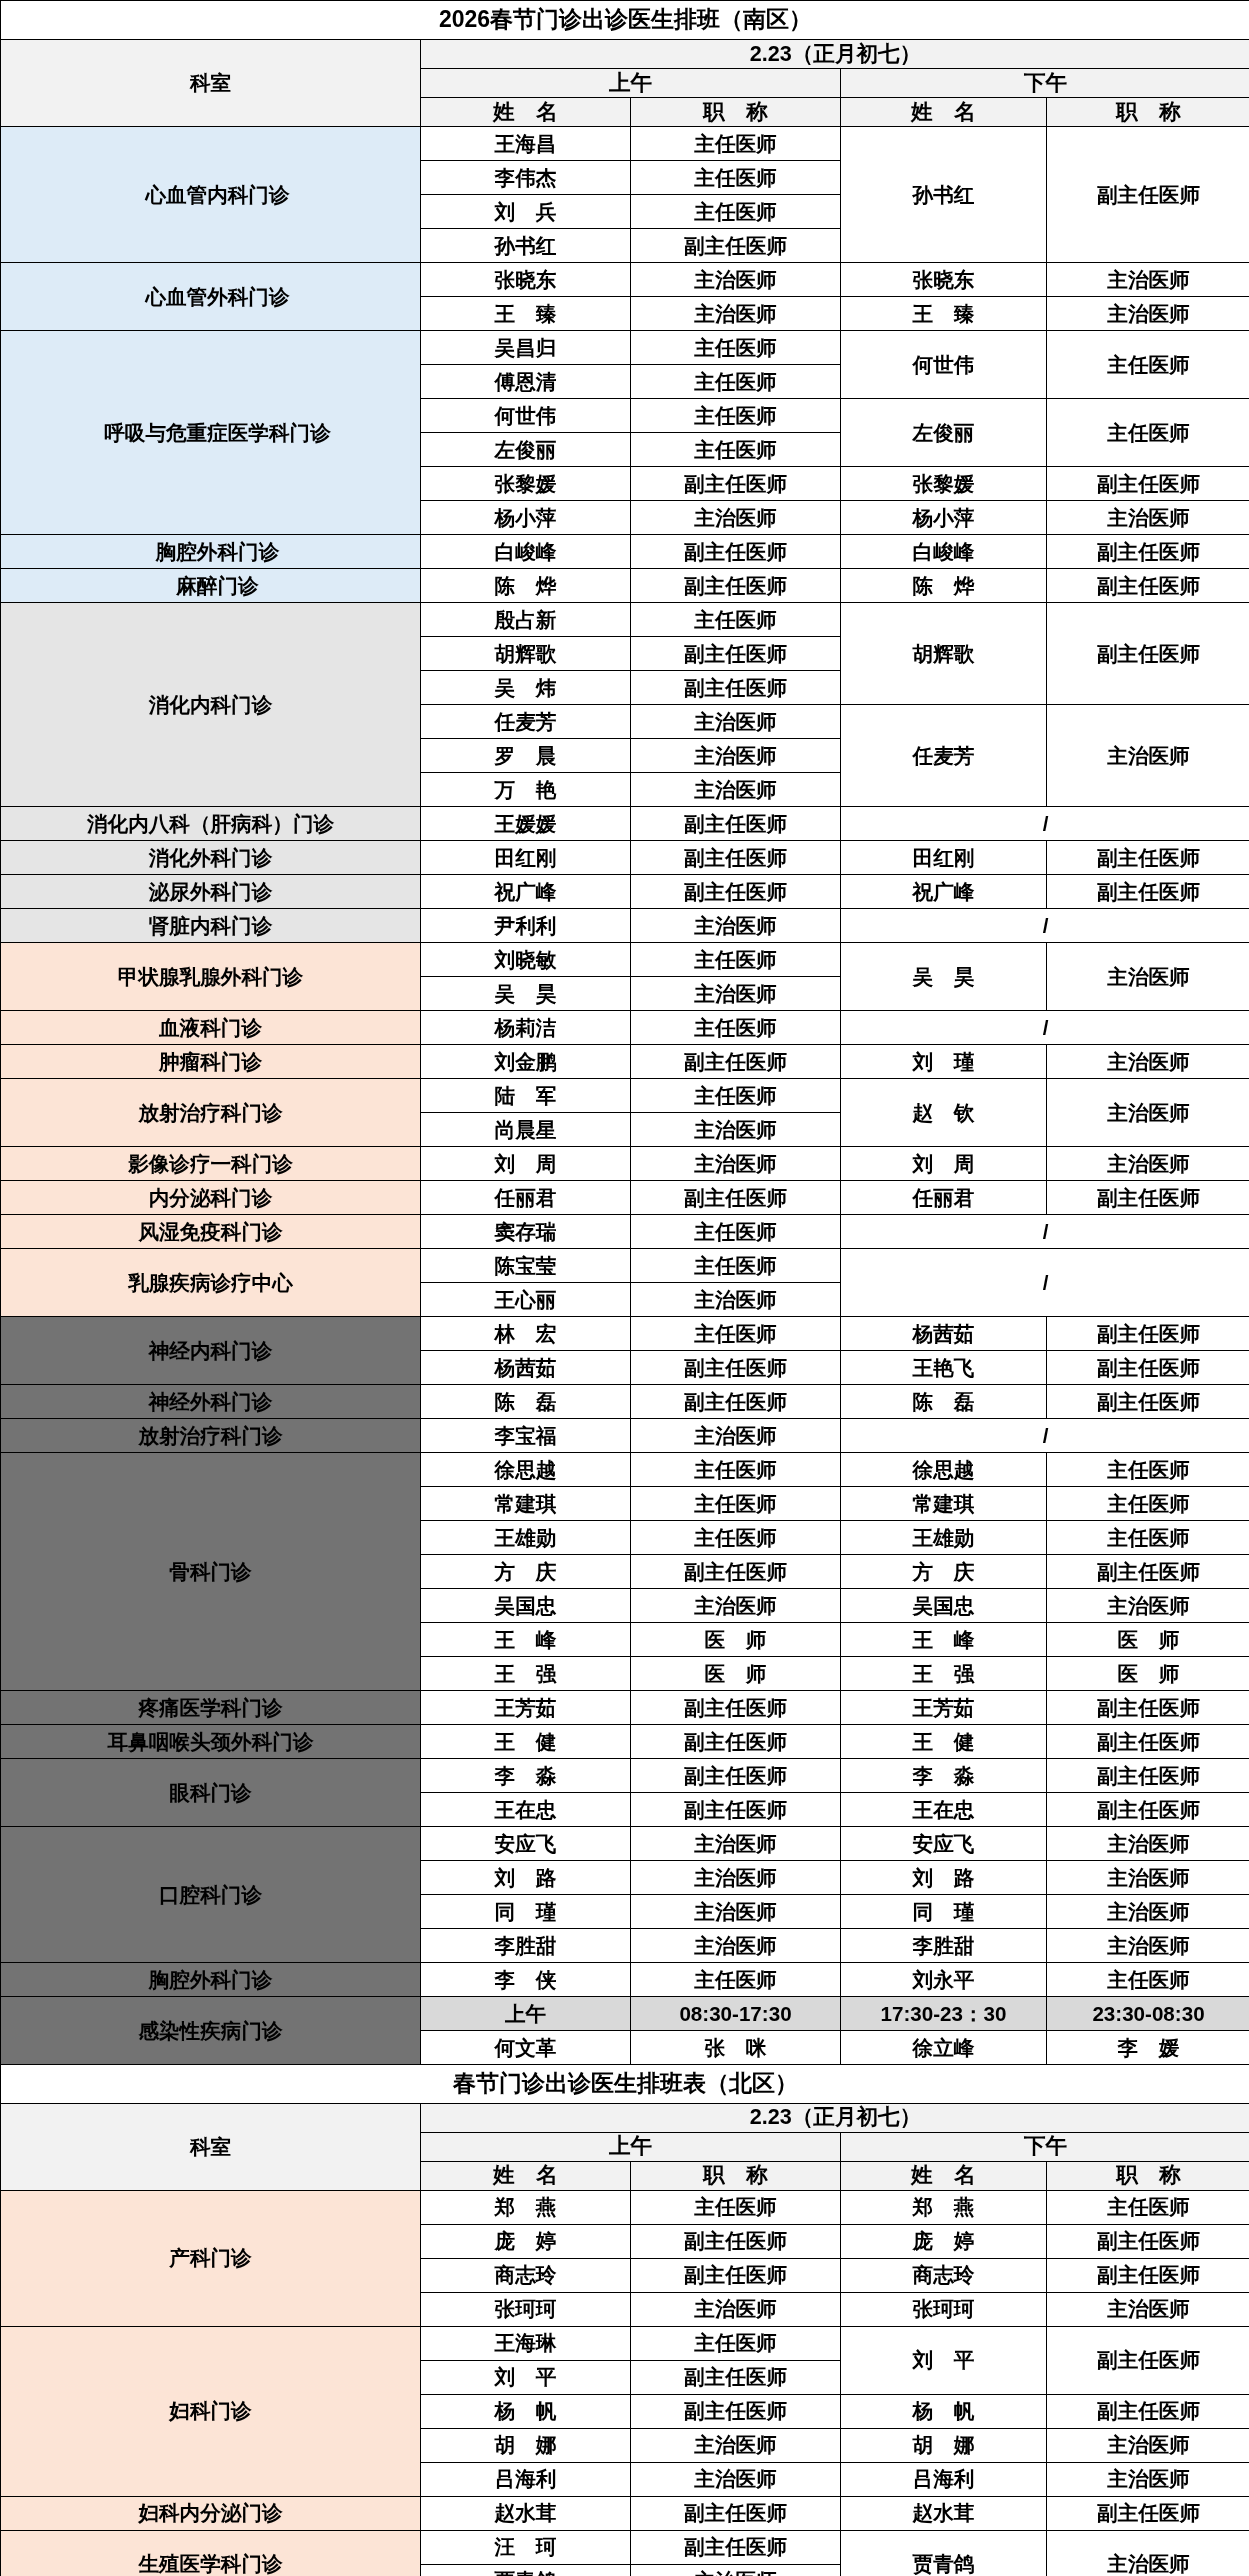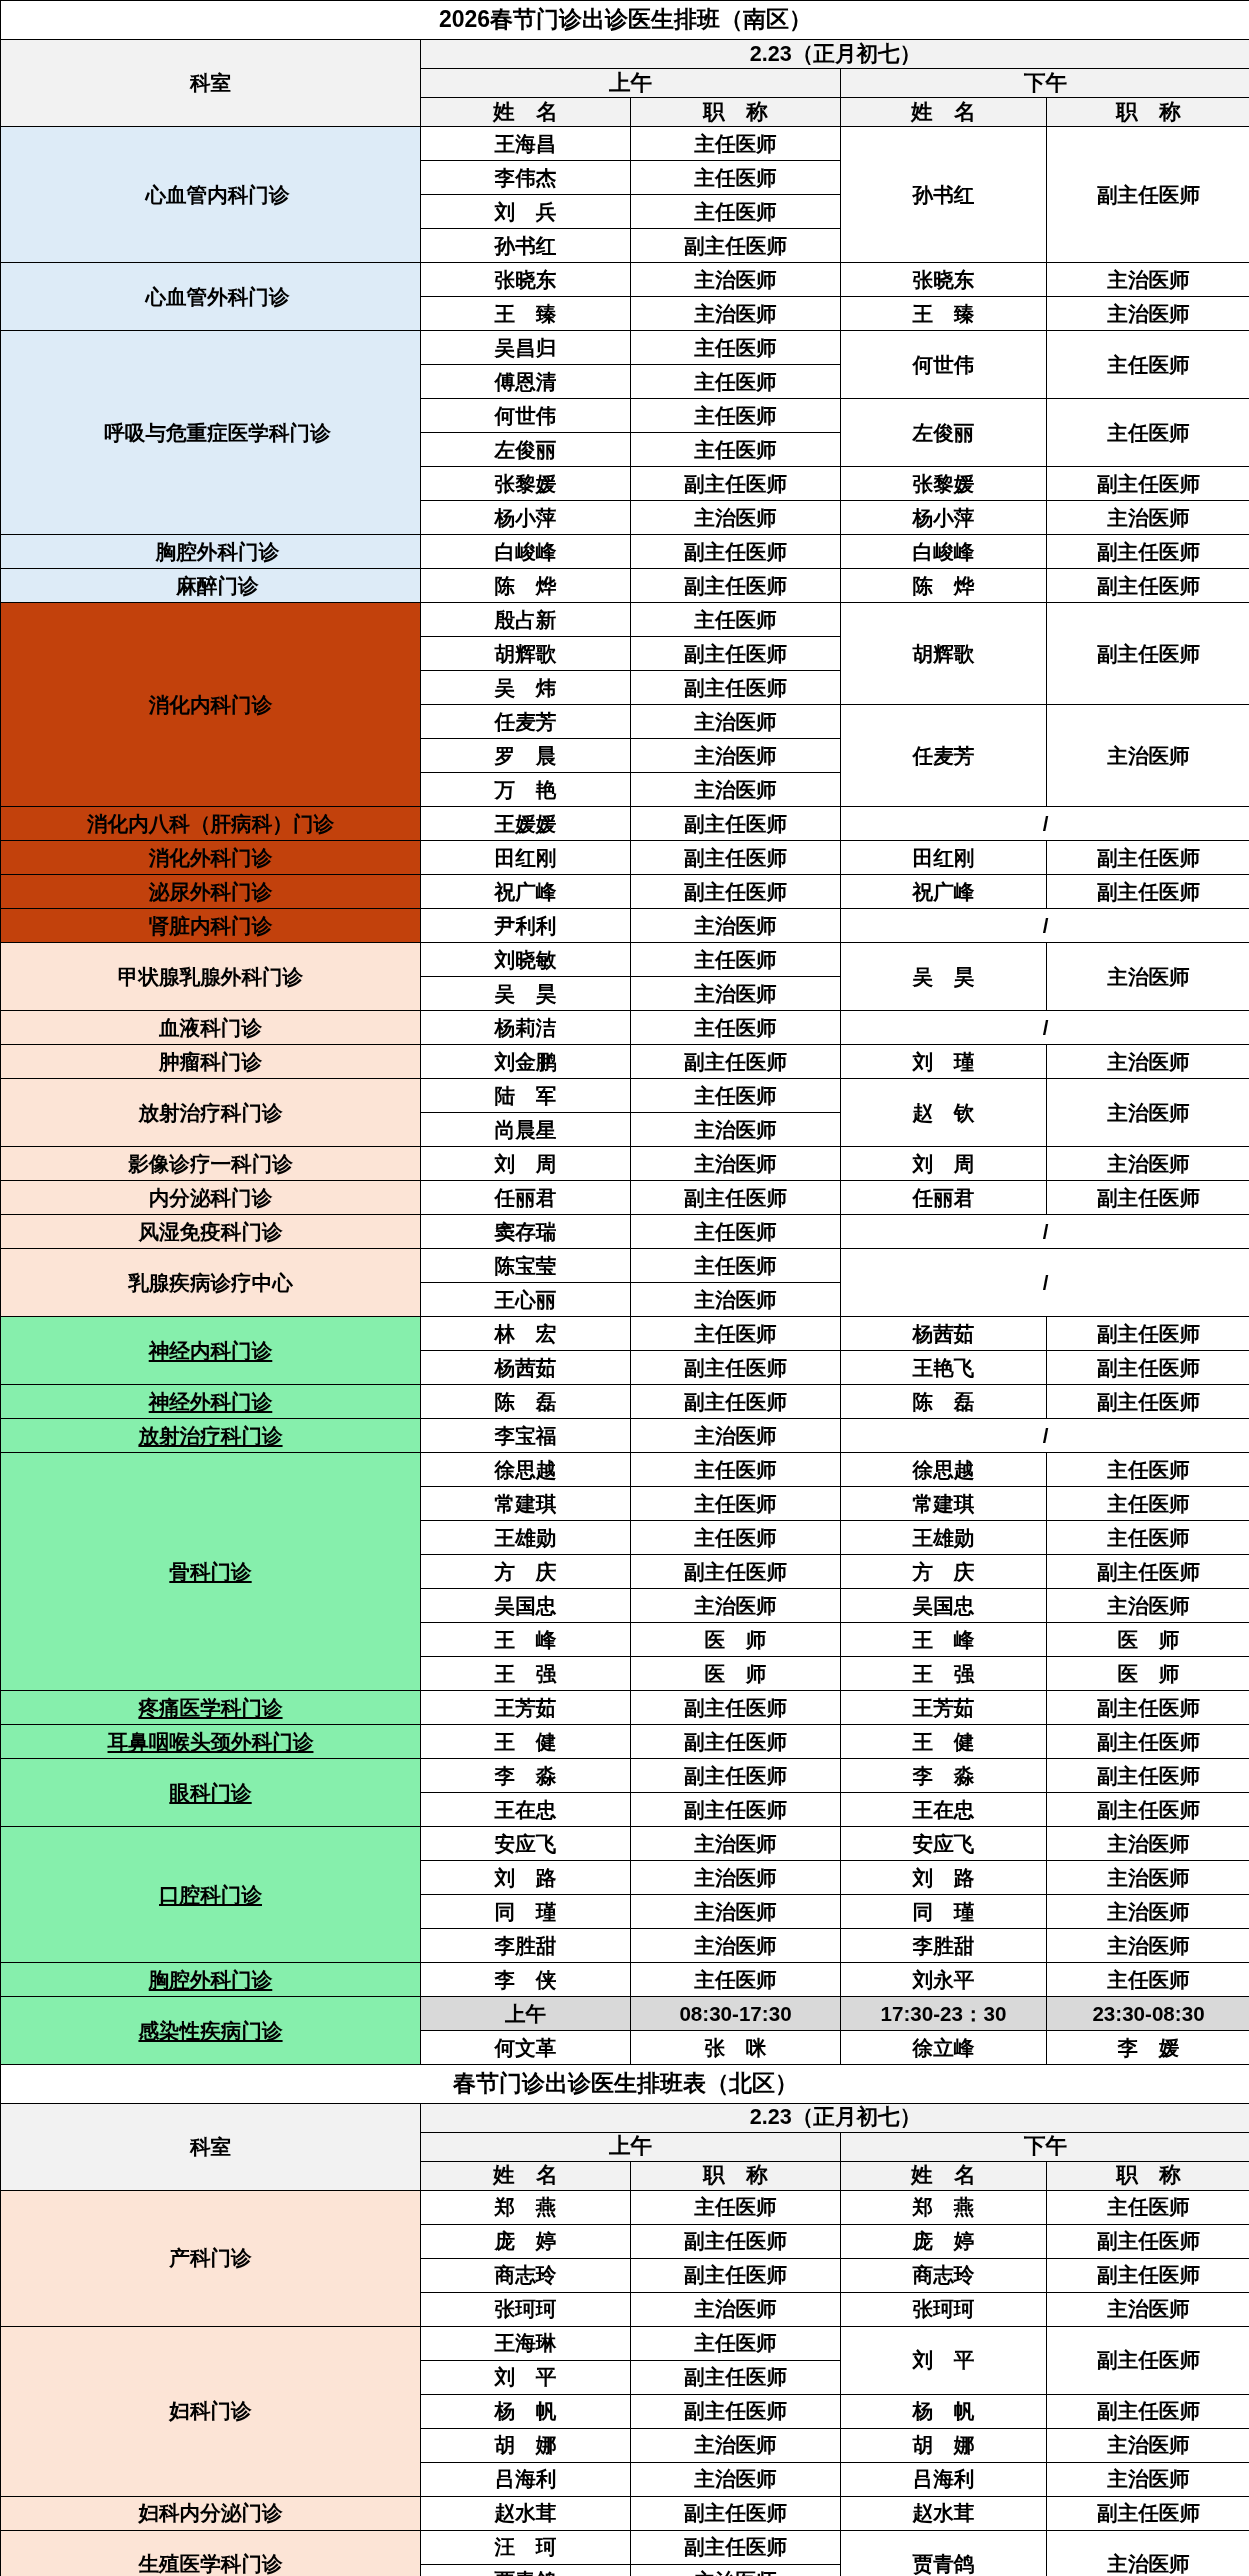--- a/index.html
+++ b/index.html
@@ -10,23 +10,23 @@
   td{border:0.5px solid #000;text-align:center;vertical-align:middle;
      font-size:20.6px;font-weight:700;line-height:1.12;padding:0 2.1px;overflow:hidden;word-break:break-all;}
   tr.rt{height:39px;}
   tr.rh{height:29px;}
   tr.r{height:34px;}
   tr.df td{border-top:1.5px solid #000;}
   td.title{font-size:23px;background:#ffffff;border-radius:19px;}
   td.hdr{background:#F2F2F2;font-size:21.6px;}
   td.dept{font-size:20.6px;text-align:center;}
   .bg-blue{background:#DDEBF7;padding-left:16px;}
-  .bg-cream{background:#c2410c;margin-left:40px;}
+  .bg-cream{background:#e5e5e5;margin-left:40px;}
   .bg-pink{background:#FCE4D6;}
-  .bg-green{background:#86efac;text-decoration:underline;}
+  .bg-green{background:#737373;}
   .bg-gray{background:#D9D9D9;}
 </style>
 </head>
 <body>
 
 <div class="sheet" id="sheet">
     <table>
       <colgroup>
         <col style="width: 420px;">
         <col style="width: 210px;">

